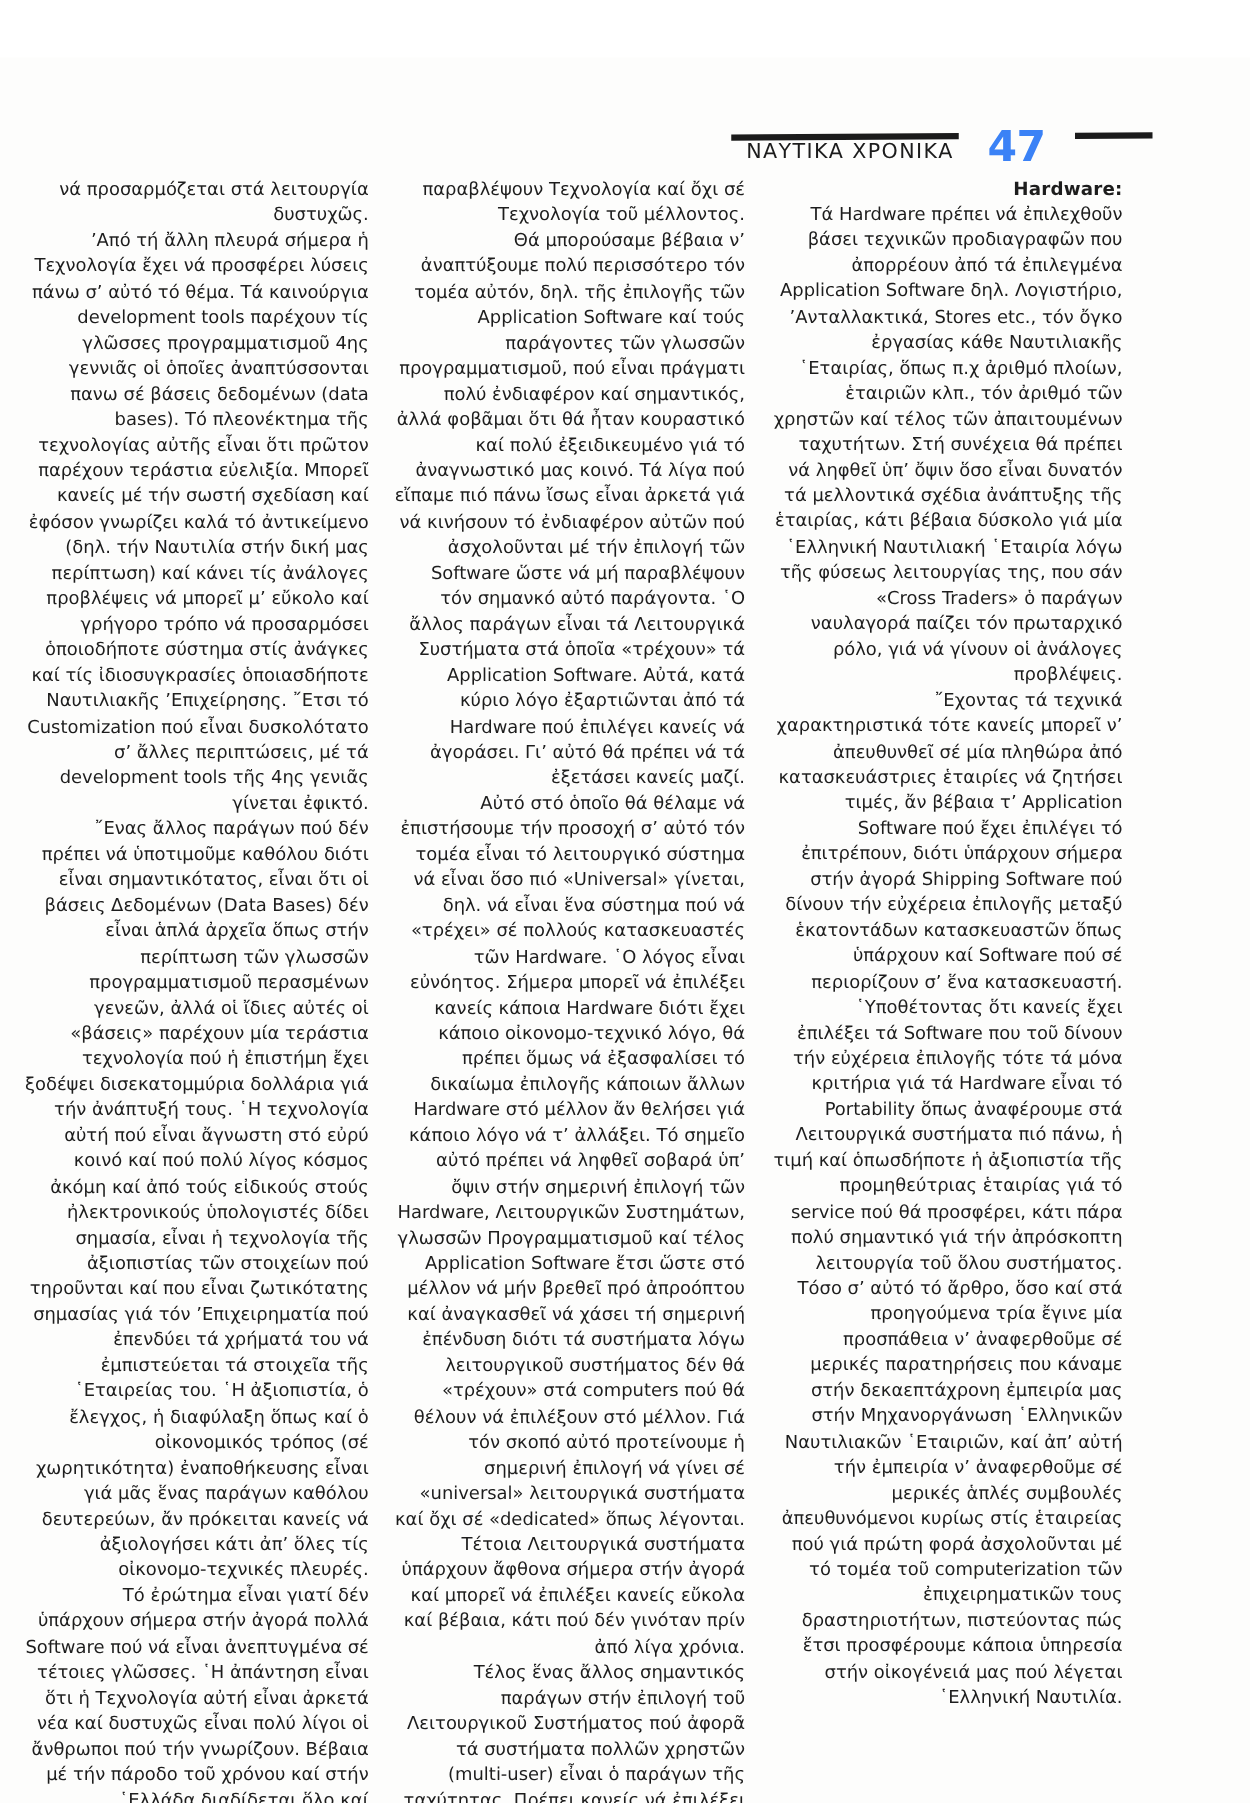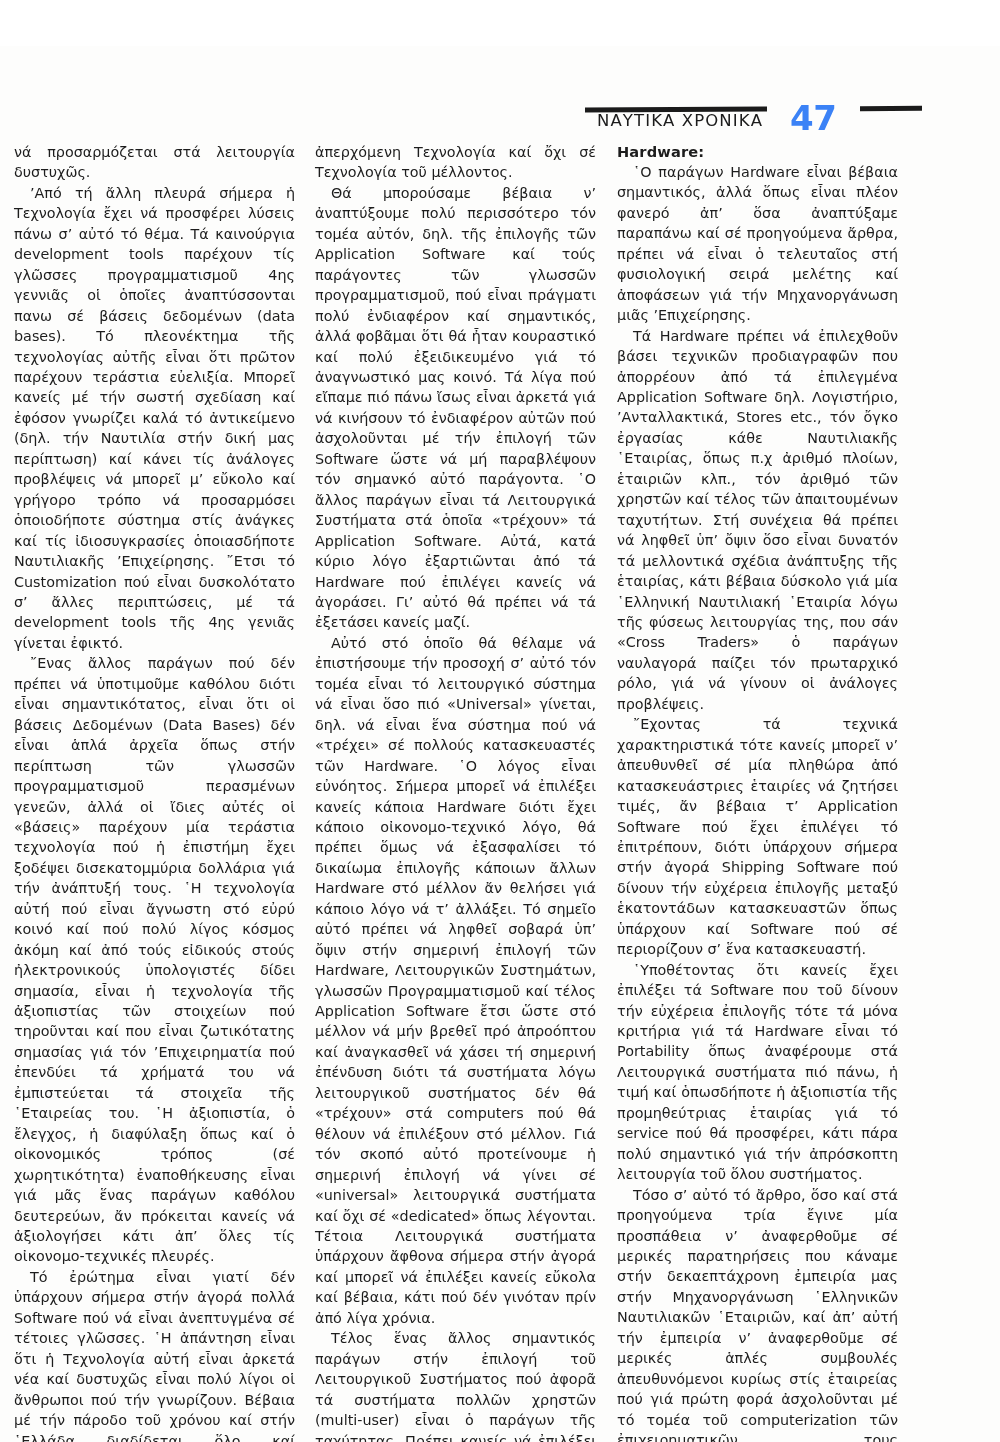--- a/index.html
+++ b/index.html
@@ -76,20 +76,21 @@
     color: #1d1d1d;
     -webkit-hyphens: none;
     hyphens: none;
   }
   .col-1 { left: 14px; }
   .col-2 { left: 315px; }
   .col-3 { left: 617px; top: 96px; }
 
   .col p {
     margin: 0;
+    text-align: right;
   }
   .col p.indent {
     text-indent: 16px;
   }
   
 
   .section-head {
     font-size: 14.6px;
     font-weight: 700;
     line-height: 20px;
@@ -131,29 +132,28 @@
   </div>
 
   <div class="col col-1">
     <p>νά προσαρμόζεται στά λειτουργία δυστυχῶς.</p>
     <p class="indent">’Από τή ἄλλη πλευρά σήμερα ἡ Τεχνολογία ἔχει νά προσφέρει λύσεις πάνω σ’ αὐτό τό θέμα. Τά καινούργια development tools παρέχουν τίς γλῶσσες προγραμματισμοῦ 4ης γεννιᾶς οἱ ὁποῖες ἀναπτύσσονται πανω σέ βάσεις δεδομένων (data bases). Τό πλεονέκτημα τῆς τεχνολογίας αὐτῆς εἶναι ὅτι πρῶτον παρέχουν τεράστια εὐελιξία. Μπορεῖ κανείς μέ τήν σωστή σχεδίαση καί ἐφόσον γνωρίζει καλά τό ἀντικείμενο (δηλ. τήν Ναυτιλία στήν δική μας περίπτωση) καί κάνει τίς ἀνάλογες προβλέψεις νά μπορεῖ μ’ εὔκολο καί γρήγορο τρόπο νά προσαρμόσει ὁποιοδήποτε σύστημα στίς ἀνάγκες καί τίς ἰδιοσυγκρασίες ὁποιασδήποτε Ναυτιλιακῆς ’Επιχείρησης. ῎Ετσι τό Customization πού εἶναι δυσκολότατο σ’ ἄλλες περιπτώσεις, μέ τά development tools τῆς 4ης γενιᾶς γίνεται ἐφικτό.</p>
     <p class="indent">῎Ενας ἄλλος παράγων πού δέν πρέπει νά ὑποτιμοῦμε καθόλου διότι εἶναι σημαντικότατος, εἶναι ὅτι οἱ βάσεις Δεδομένων (Data Bases) δέν εἶναι ἁπλά ἀρχεῖα ὅπως στήν περίπτωση τῶν γλωσσῶν προγραμματισμοῦ περασμένων γενεῶν, ἀλλά οἱ ἴδιες αὐτές οἱ «βάσεις» παρέχουν μία τεράστια τεχνολογία πού ἡ ἐπιστήμη ἔχει ξοδέψει δισεκατομμύρια δολλάρια γιά τήν ἀνάπτυξή τους. ῾Η τεχνολογία αὐτή πού εἶναι ἄγνωστη στό εὐρύ κοινό καί πού πολύ λίγος κόσμος ἀκόμη καί ἀπό τούς εἰδικούς στούς ἠλεκτρονικούς ὑπολογιστές δίδει σημασία, εἶναι ἡ τεχνολογία τῆς ἀξιοπιστίας τῶν στοιχείων πού τηροῦνται καί που εἶναι ζωτικότατης σημασίας γιά τόν ’Επιχειρηματία πού ἐπενδύει τά χρήματά του νά ἐμπιστεύεται τά στοιχεῖα τῆς ῾Εταιρείας του. ῾Η ἀξιοπιστία, ὁ ἔλεγχος, ἡ διαφύλαξη ὅπως καί ὁ οἰκονομικός τρόπος (σέ χωρητικότητα) ἐναποθήκευσης εἶναι γιά μᾶς ἕνας παράγων καθόλου δευτερεύων, ἄν πρόκειται κανείς νά ἀξιολογήσει κάτι ἀπ’ ὅλες τίς οἰκονομο-τεχνικές πλευρές.</p>
     <p class="indent">Τό ἐρώτημα εἶναι γιατί δέν ὑπάρχουν σήμερα στήν ἀγορά πολλά Software πού νά εἶναι ἀνεπτυγμένα σέ τέτοιες γλῶσσες. ῾Η ἀπάντηση εἶναι ὅτι ἡ Τεχνολογία αὐτή εἶναι ἀρκετά νέα καί δυστυχῶς εἶναι πολύ λίγοι οἱ ἄνθρωποι πού τήν γνωρίζουν. Βέβαια μέ τήν πάροδο τοῦ χρόνου καί στήν ῾Ελλάδα διαδίδεται ὅλο καί περισσότερο, καί καθημερινά βλέπουμε νά κερδίζει ἔδαφος μέ ἁλματώδη ταχύτητα, κάποια μέρα πιστεύουμε κάι ἐλπίζουμε ὅτι τό ἐρώτημα δέν θά τίθεται πιά ἀλλά θά εἶναι συνείδηση μεταξύ τῶν τεχνικῶν ὅτι οἱ βάσεις δεδομένων εἶναι ὁ μόνος τρόπος ἀναπτύξεως ἀξιόπιστων καί δυναμικῶν Software. Κατά συνέπεια θά εἶναι δύσκολο νά αἰτιολογήσει κανείς γιατί νά κάνει τήν ἐπένδυσή του σέ ξεπερασμένη καί</p>
   </div>
 
   <div class="col col-2">
-    <p>ἀπερχόμενη Τεχνολογία καί ὄχι σέ Τεχνολογία τοῦ μέλλοντος.</p>
+    <p>παραβλέψουν Τεχνολογία καί ὄχι σέ Τεχνολογία τοῦ μέλλοντος.</p>
     <p class="indent">Θά μπορούσαμε βέβαια ν’ ἀναπτύξουμε πολύ περισσότερο τόν τομέα αὐτόν, δηλ. τῆς ἐπιλογῆς τῶν Application Software καί τούς παράγοντες τῶν γλωσσῶν προγραμματισμοῦ, πού εἶναι πράγματι πολύ ἐνδιαφέρον καί σημαντικός, ἀλλά φοβᾶμαι ὅτι θά ἦταν κουραστικό καί πολύ ἐξειδικευμένο γιά τό ἀναγνωστικό μας κοινό. Τά λίγα πού εἴπαμε πιό πάνω ἴσως εἶναι ἀρκετά γιά νά κινήσουν τό ἐνδιαφέρον αὐτῶν πού ἀσχολοῦνται μέ τήν ἐπιλογή τῶν Software ὥστε νά μή παραβλέψουν τόν σημανκό αὐτό παράγοντα. ῾Ο ἄλλος παράγων εἶναι τά Λειτουργικά Συστήματα στά ὁποῖα «τρέχουν» τά Application Software. Αὐτά, κατά κύριο λόγο ἐξαρτιῶνται ἀπό τά Hardware πού ἐπιλέγει κανείς νά ἀγοράσει. Γι’ αὐτό θά πρέπει νά τά ἐξετάσει κανείς μαζί.</p>
     <p class="indent">Αὐτό στό ὁποῖο θά θέλαμε νά ἐπιστήσουμε τήν προσοχή σ’ αὐτό τόν τομέα εἶναι τό λειτουργικό σύστημα νά εἶναι ὅσο πιό «Universal» γίνεται, δηλ. νά εἶναι ἕνα σύστημα πού νά «τρέχει» σέ πολλούς κατασκευαστές τῶν Hardware. ῾Ο λόγος εἶναι εὐνόητος. Σήμερα μπορεῖ νά ἐπιλέξει κανείς κάποια Hardware διότι ἔχει κάποιο οἰκονομο-τεχνικό λόγο, θά πρέπει ὅμως νά ἐξασφαλίσει τό δικαίωμα ἐπιλογῆς κάποιων ἄλλων Hardware στό μέλλον ἄν θελήσει γιά κάποιο λόγο νά τ’ ἀλλάξει. Τό σημεῖο αὐτό πρέπει νά ληφθεῖ σοβαρά ὑπ’ ὄψιν στήν σημερινή ἐπιλογή τῶν Hardware, Λειτουργικῶν Συστημάτων, γλωσσῶν Προγραμματισμοῦ καί τέλος Application Software ἔτσι ὥστε στό μέλλον νά μήν βρεθεῖ πρό ἀπροόπτου καί ἀναγκασθεῖ νά χάσει τή σημερινή ἐπένδυση διότι τά συστήματα λόγω λειτουργικοῦ συστήματος δέν θά «τρέχουν» στά computers πού θά θέλουν νά ἐπιλέξουν στό μέλλον. Γιά τόν σκοπό αὐτό προτείνουμε ἡ σημερινή ἐπιλογή νά γίνει σέ «universal» λειτουργικά συστήματα καί ὄχι σέ «dedicated» ὅπως λέγονται. Τέτοια Λειτουργικά συστήματα ὑπάρχουν ἄφθονα σήμερα στήν ἀγορά καί μπορεῖ νά ἐπιλέξει κανείς εὔκολα καί βέβαια, κάτι πού δέν γινόταν πρίν ἀπό λίγα χρόνια.</p>
     <p class="indent">Τέλος ἕνας ἄλλος σημαντικός παράγων στήν ἐπιλογή τοῦ Λειτουργικοῦ Συστήματος πού ἀφορᾶ τά συστήματα πολλῶν χρηστῶν (multi-user) εἶναι ὁ παράγων τῆς ταχύτητας. Πρέπει κανείς νά ἐπιλέξει τήν ἀρχιτεκτονική τοῦ λειτουργικοῦ συστήματος πού θά τοῦ παρέχει ἱκανοποιητικές ταχύτητες (response time) γιά τήν φύση τῆς ἐργασίας τῆς ’Επιχείρησής του.</p>
   </div>
 
   <div class="col col-3">
     <p class="section-head">Hardware:</p>
-    <p class="indent">῾Ο παράγων Hardware εἶναι βέβαια σημαντικός, ἀλλά ὅπως εἶναι πλέον φανερό ἀπ’ ὅσα ἀναπτύξαμε παραπάνω καί σέ προηγούμενα ἄρθρα, πρέπει νά εἶναι ὁ τελευταῖος στή φυσιολογική σειρά μελέτης καί ἀποφάσεων γιά τήν Μηχανοργάνωση μιᾶς ’Επιχείρησης.</p>
     <p class="indent">Τά Hardware πρέπει νά ἐπιλεχθοῦν βάσει τεχνικῶν προδιαγραφῶν που ἀπορρέουν ἀπό τά ἐπιλεγμένα Application Software δηλ. Λογιστήριο, ’Ανταλλακτικά, Stores etc., τόν ὄγκο ἐργασίας κάθε Ναυτιλιακῆς ῾Εταιρίας, ὅπως π.χ ἀριθμό πλοίων, ἑταιριῶν κλπ., τόν ἀριθμό τῶν χρηστῶν καί τέλος τῶν ἀπαιτουμένων ταχυτήτων. Στή συνέχεια θά πρέπει νά ληφθεῖ ὑπ’ ὄψιν ὅσο εἶναι δυνατόν τά μελλοντικά σχέδια ἀνάπτυξης τῆς ἑταιρίας, κάτι βέβαια δύσκολο γιά μία ῾Ελληνική Ναυτιλιακή ῾Εταιρία λόγω τῆς φύσεως λειτουργίας της, που σάν «Cross Traders» ὁ παράγων ναυλαγορά παίζει τόν πρωταρχικό ρόλο, γιά νά γίνουν οἱ ἀνάλογες προβλέψεις.</p>
     <p class="indent">῎Εχοντας τά τεχνικά χαρακτηριστικά τότε κανείς μπορεῖ ν’ ἀπευθυνθεῖ σέ μία πληθώρα ἀπό κατασκευάστριες ἑταιρίες νά ζητήσει  τιμές, ἄν βέβαια τ’ Application Software πού ἔχει ἐπιλέγει τό ἐπιτρέπουν, διότι ὑπάρχουν σήμερα στήν ἀγορά Shipping Software πού δίνουν τήν εὐχέρεια ἐπιλογῆς μεταξύ ἑκατοντάδων κατασκευαστῶν ὅπως ὑπάρχουν καί Software πού σέ περιορίζουν σ’ ἕνα κατασκευαστή.</p>
     <p class="indent">῾Υποθέτοντας ὅτι κανείς ἔχει ἐπιλέξει τά Software που τοῦ δίνουν τήν εὐχέρεια ἐπιλογῆς τότε τά μόνα κριτήρια γιά τά Hardware εἶναι τό Portability ὅπως ἀναφέρουμε στά Λειτουργικά συστήματα πιό πάνω, ἡ τιμή καί ὁπωσδήποτε ἡ ἀξιοπιστία τῆς προμηθεύτριας ἑταιρίας γιά τό service πού θά προσφέρει, κάτι πάρα πολύ σημαντικό γιά τήν ἀπρόσκοπτη λειτουργία τοῦ ὅλου συστήματος.</p>
     <p class="indent">Τόσο σ’ αὐτό τό ἄρθρο, ὅσο καί στά προηγούμενα τρία ἔγινε μία προσπάθεια ν’ ἀναφερθοῦμε σέ μερικές παρατηρήσεις που κάναμε στήν δεκαεπτάχρονη ἐμπειρία μας στήν Μηχανοργάνωση ῾Ελληνικῶν Ναυτιλιακῶν ῾Εταιριῶν, καί ἀπ’ αὐτή τήν ἐμπειρία ν’ ἀναφερθοῦμε σέ μερικές ἁπλές συμβουλές ἀπευθυνόμενοι κυρίως στίς ἑταιρείας πού γιά πρώτη φορά ἀσχολοῦνται μέ τό τομέα τοῦ computerization τῶν ἐπιχειρηματικῶν τους δραστηριοτήτων, πιστεύοντας πώς ἔτσι προσφέρουμε κάποια ὑπηρεσία στήν οἰκογένειά μας πού λέγεται ῾Ελληνική Ναυτιλία.</p>
 
   </div>
 
   <div class="scan-edge"></div>
   <div class="scan-tint"></div>
 

